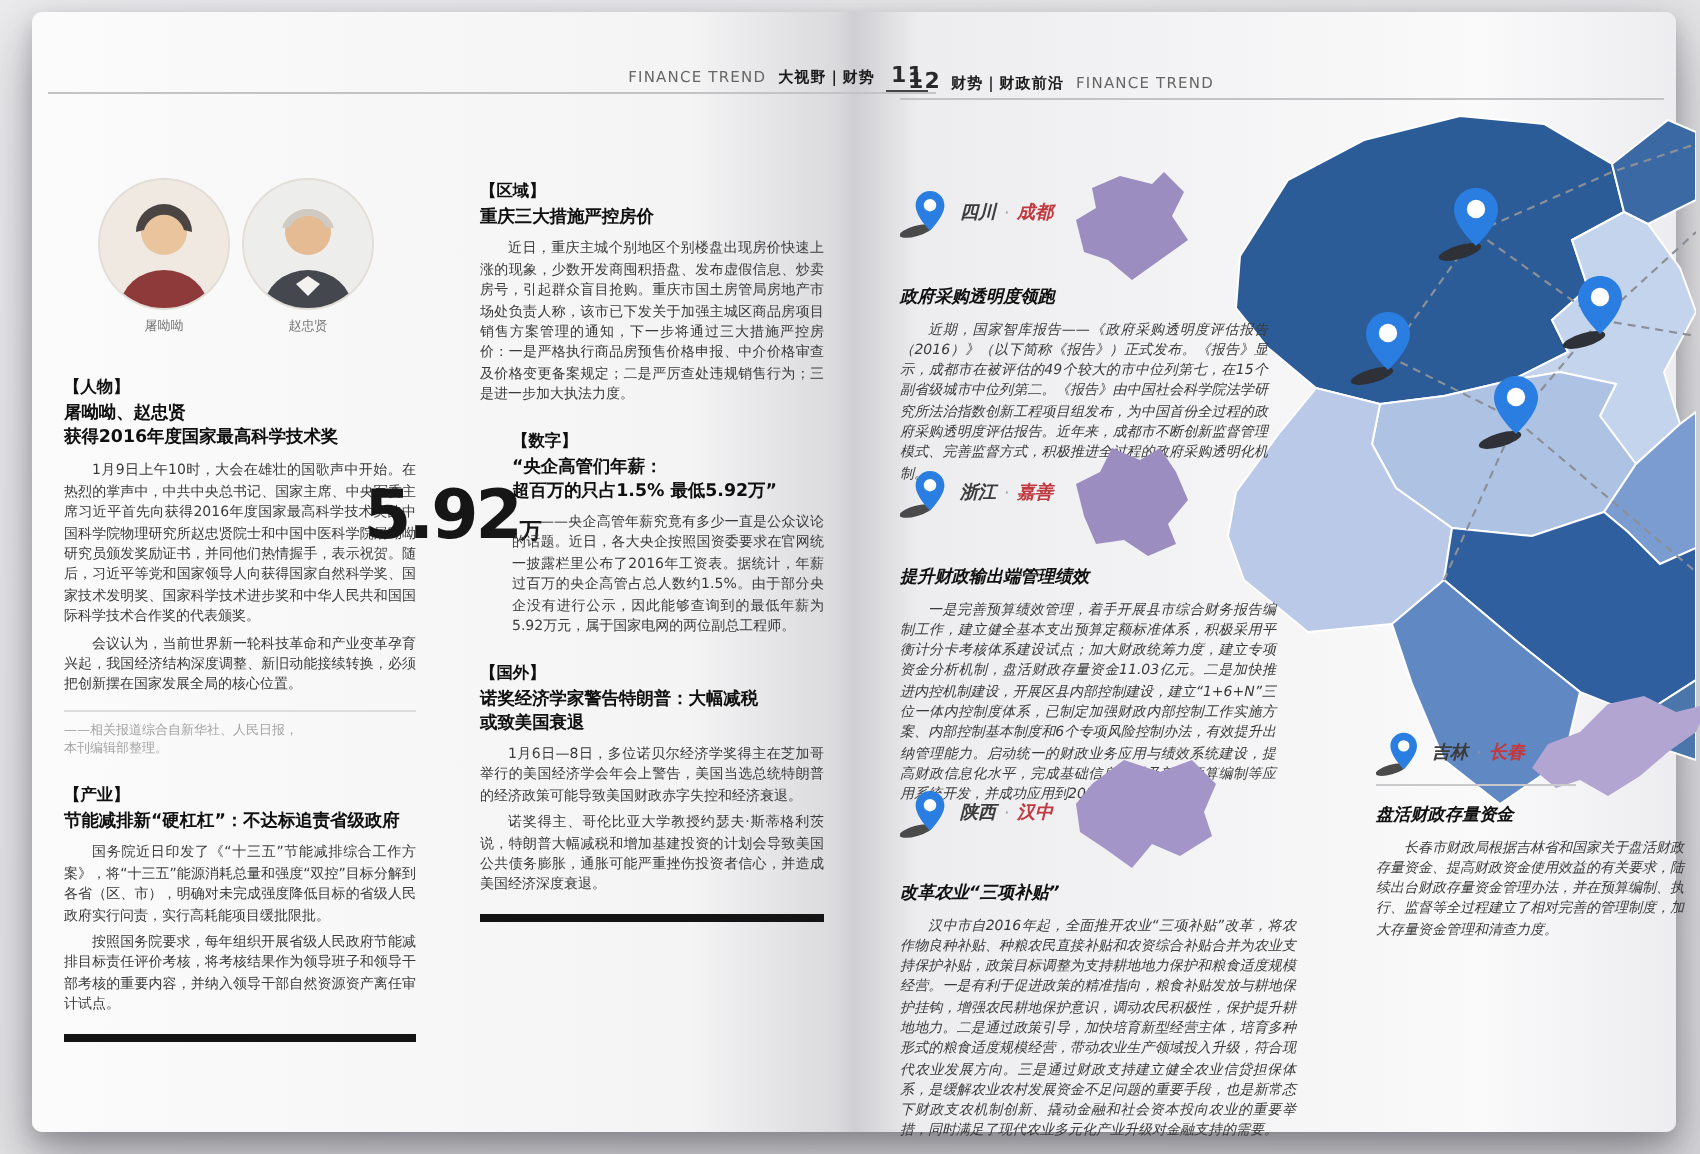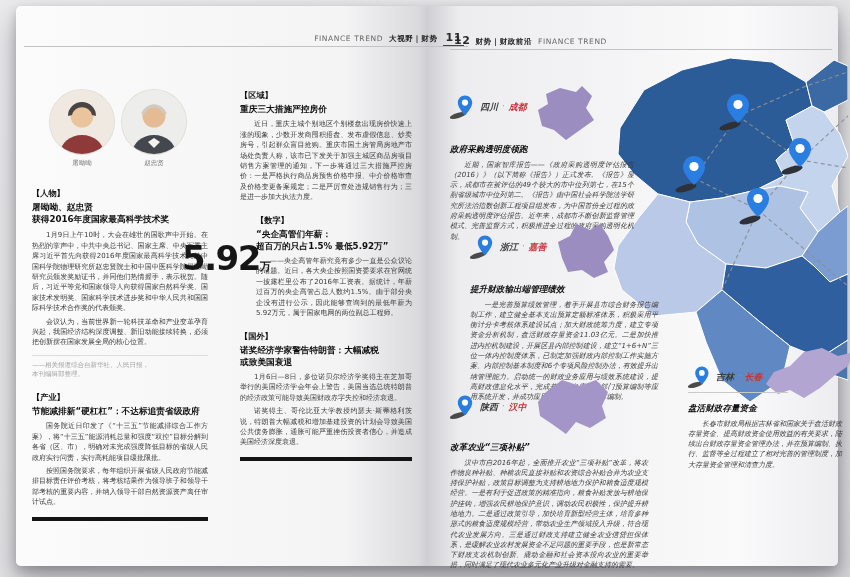--- a/index.html
+++ b/index.html
@@ -180,21 +180,21 @@
         <span class="sep">·</span>
         <span class="city">成都</span>
         <svg class="blob" style="left:86px;top:-6px;" width="62" height="56" viewBox="0 0 62 56">
             <path d="M24,2 L40,6 L46,0 L56,10 L50,22 L58,34 L44,44 L30,54 L18,44 L6,40 L2,24 L12,18 L10,8 Z" fill="#9c8dc0"></path>
           </svg>
       </div>
       <div class="hd2" style="margin-top:22px;">政府采购透明度领跑</div>
       <p>近期，国家智库报告——《政府采购透明度评估报告（2016）》（以下简称《报告》）正式发布。《报告》显示，成都市在被评估的49个较大的市中位列第七，在15个副省级城市中位列第二。《报告》由中国社会科学院法学研究所法治指数创新工程项目组发布，为中国首份全过程的政府采购透明度评估报告。近年来，成都市不断创新监督管理模式、完善监督方式，积极推进全过程的政府采购透明化机制。</p>
     </div>
 
-    <div class="sec" style="left:454px;top:226px;width:188px;">
+    <div class="sec" style="left:434px;top:226px;width:188px;">
       <div class="pinrow">
         <svg width="26" height="26" viewBox="0 0 26 26">
             <ellipse cx="8" cy="21.5" rx="8.5" ry="2.6" fill="#4a4a4a" transform="rotate(-16 8 21.5)"></ellipse>
             <path d="M15,1.5 c-4,0 -7.2,3.2 -7.2,7.2 0,5.4 7.2,12.6 7.2,12.6 s7.2,-7.2 7.2,-12.6 c0,-4 -3.2,-7.2 -7.2,-7.2z" fill="#2a7de1"></path>
             <circle cx="15" cy="8.6" r="3.1" fill="#fff"></circle>
           </svg>
         <span class="region">浙江</span>
         <span class="sep">·</span>
         <span class="city">嘉善</span>
         <svg class="blob" style="left:86px;top:-10px;" width="60" height="58" viewBox="0 0 60 58">

